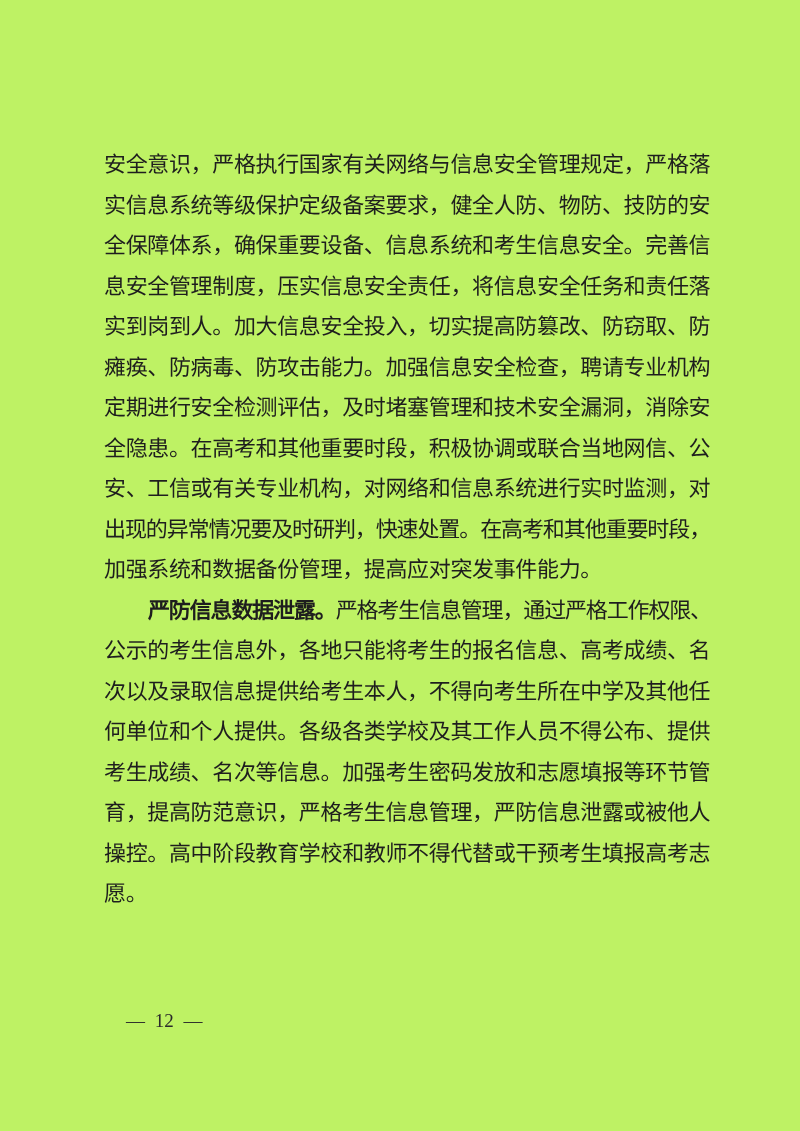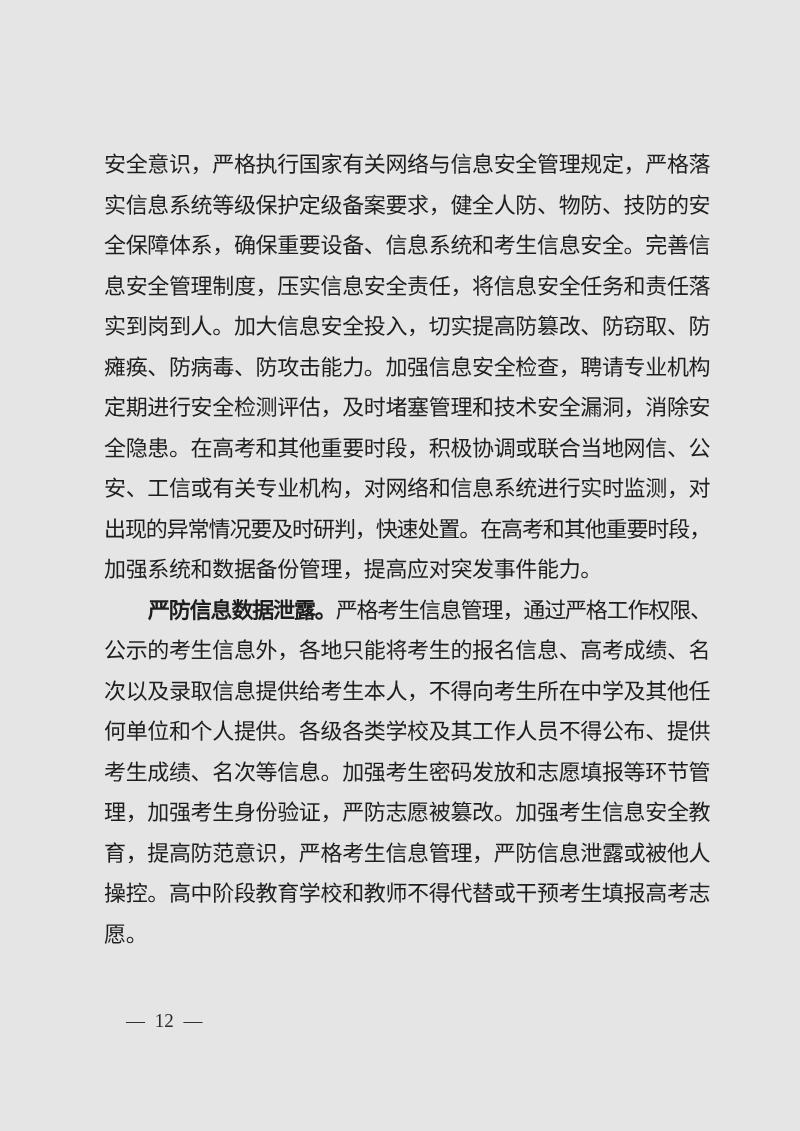--- a/index.html
+++ b/index.html
@@ -13,21 +13,21 @@
     font-family: "Liberation Serif", serif;
     position: relative;
     overflow: hidden;
   }
   .page {
     position: absolute;
     left: 0;
     top: 0;
     width: 800px;
     height: 1131px;
-    background: #e5e5e5;
+    background: #bef264;
   }
   .textblock {
     position: absolute;
     left: 104px;
     top: 145px;
     width: 606px;
     color: #1e1e1e;
     font-size: 22px;
   }
   .line {
@@ -76,21 +76,20 @@
       <div class="line">定期进行安全检测评估，及时堵塞管理和技术安全漏洞，消除安</div>
       <div class="line">全隐患。在高考和其他重要时段，积极协调或联合当地网信、公</div>
       <div class="line">安、工信或有关专业机构，对网络和信息系统进行实时监测，对</div>
       <div class="line tight">出现的异常情况要及时研判，快速处置。在高考和其他重要时段，</div>
       <div class="line last">加强系统和数据备份管理，提高应对突发事件能力。</div>
       <div class="line tight indent"><span class="lead">严防信息数据泄露。</span><span>严格考生信息管理，通过严格工作权限、</span></div>
       <div class="line">公示的考生信息外，各地只能将考生的报名信息、高考成绩、名</div>
       <div class="line">次以及录取信息提供给考生本人，不得向考生所在中学及其他任</div>
       <div class="line">何单位和个人提供。各级各类学校及其工作人员不得公布、提供</div>
       <div class="line">考生成绩、名次等信息。加强考生密码发放和志愿填报等环节管</div>
-      <div class="line">理，加强考生身份验证，严防志愿被篡改。加强考生信息安全教</div>
       <div class="line">育，提高防范意识，严格考生信息管理，严防信息泄露或被他人</div>
       <div class="line">操控。高中阶段教育学校和教师不得代替或干预考生填报高考志</div>
       <div class="line last">愿。</div>
     </div>
   <div class="footer">
     <span>— 12 —</span>
   </div>
 </div>
 
 </body></html>

